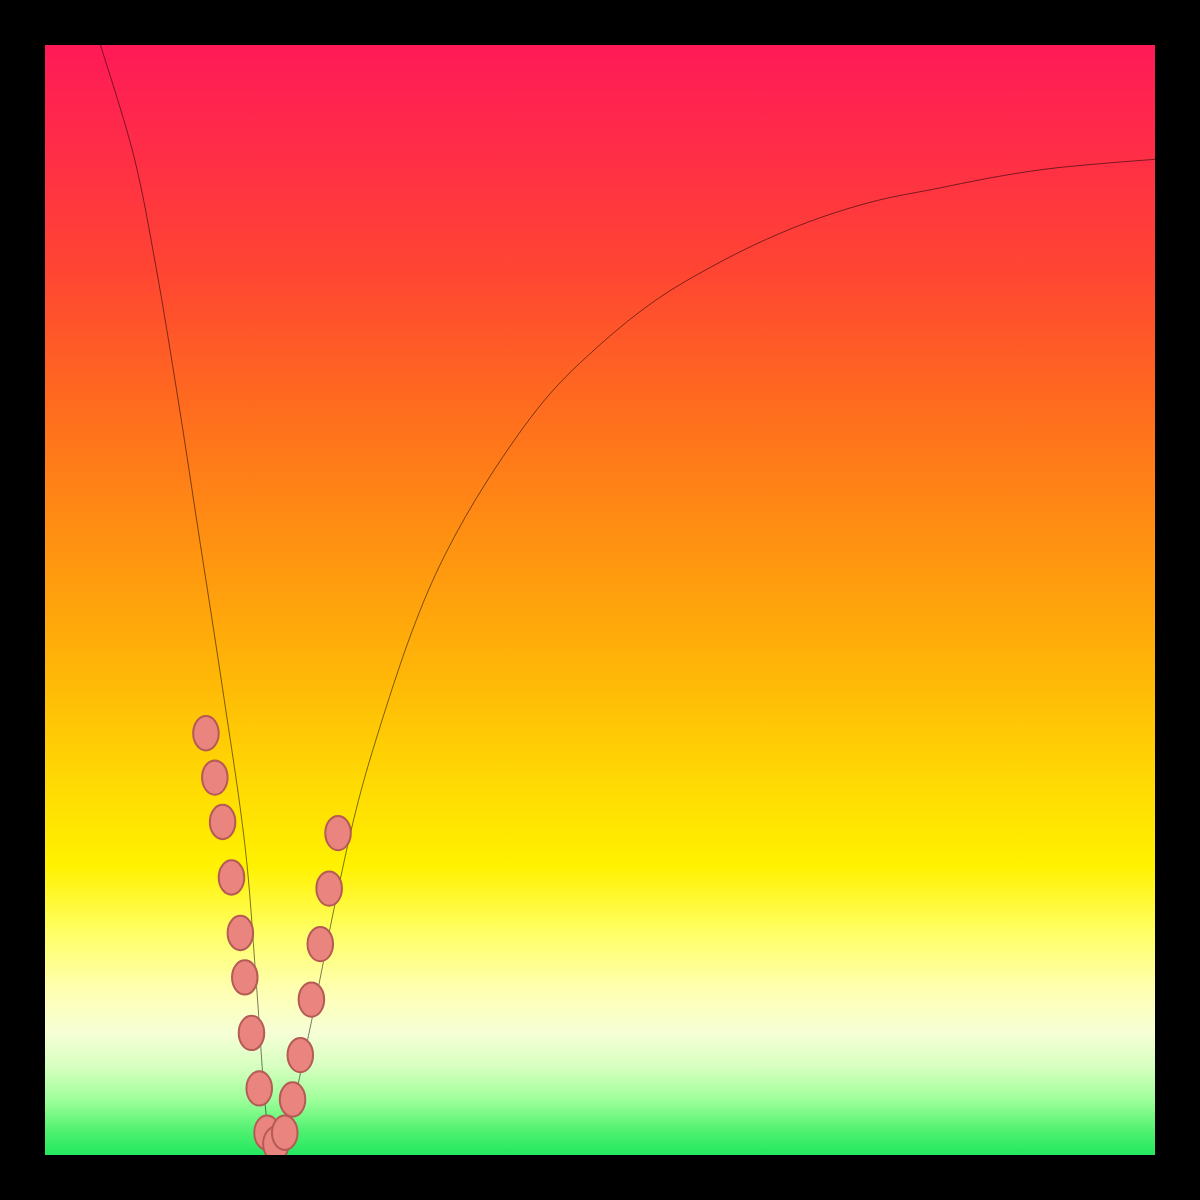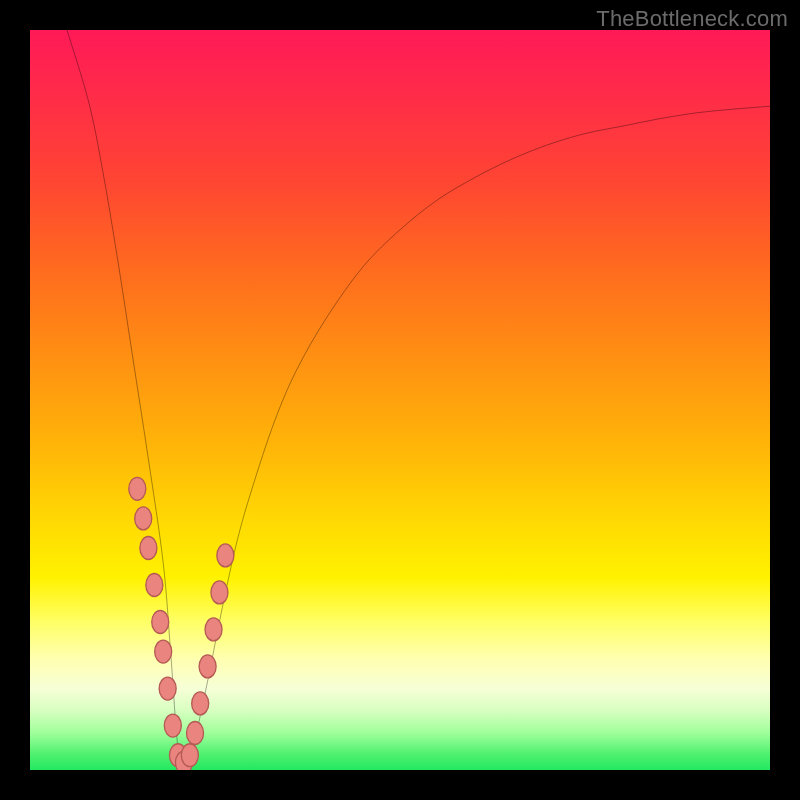--- a/index.html
+++ b/index.html
@@ -84,14 +84,13 @@
           <ellipse cx="22.30" cy="95.00" rx="1.15" ry="1.55" fill="#e9847f" stroke="#b55a55" stroke-width="0.18"></ellipse>
           <ellipse cx="23.00" cy="91.00" rx="1.15" ry="1.55" fill="#e9847f" stroke="#b55a55" stroke-width="0.18"></ellipse>
           <ellipse cx="24.00" cy="86.00" rx="1.15" ry="1.55" fill="#e9847f" stroke="#b55a55" stroke-width="0.18"></ellipse>
           <ellipse cx="24.80" cy="81.00" rx="1.15" ry="1.55" fill="#e9847f" stroke="#b55a55" stroke-width="0.18"></ellipse>
           <ellipse cx="25.60" cy="76.00" rx="1.15" ry="1.55" fill="#e9847f" stroke="#b55a55" stroke-width="0.18"></ellipse>
           <ellipse cx="26.40" cy="71.00" rx="1.15" ry="1.55" fill="#e9847f" stroke="#b55a55" stroke-width="0.18"></ellipse>
         </g>
     </svg>
   </div>
 
-  <div class="watermark">TheBottleneck.com</div>
 </div>
 
 </body></html>

